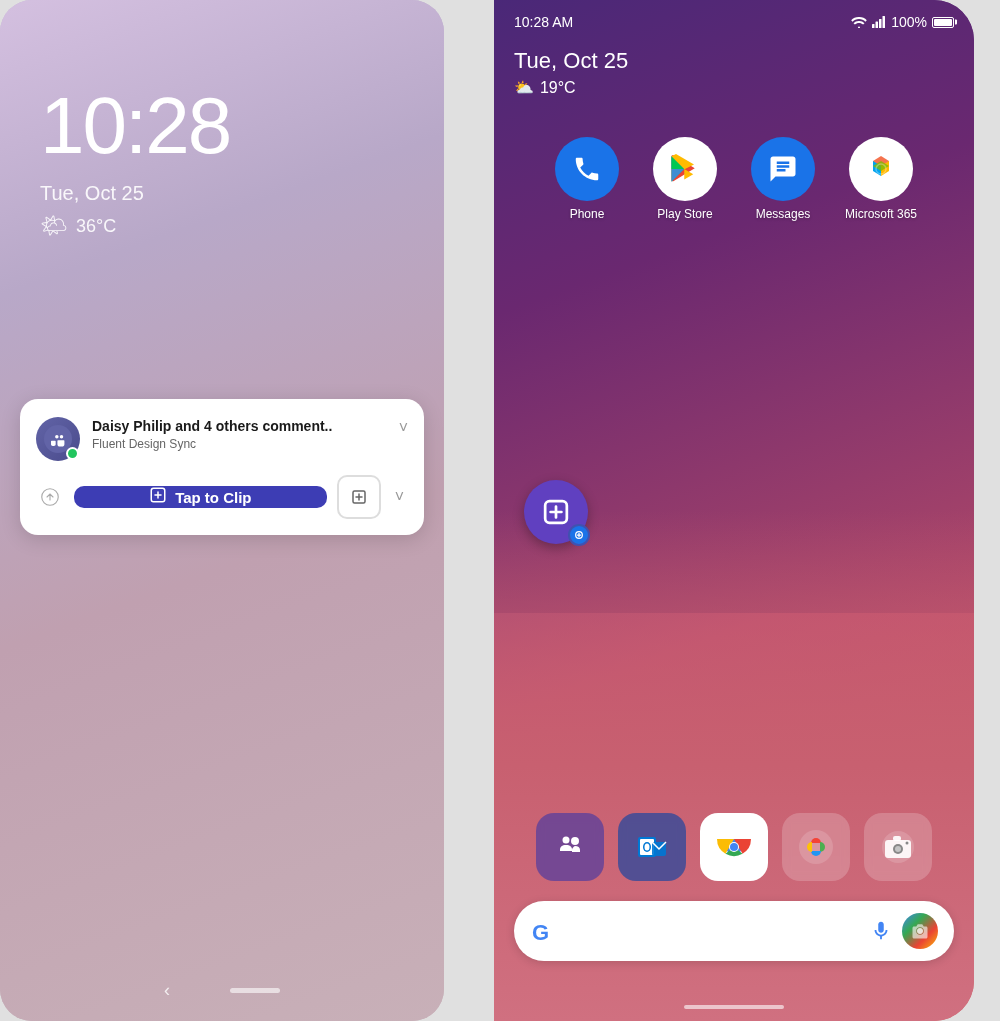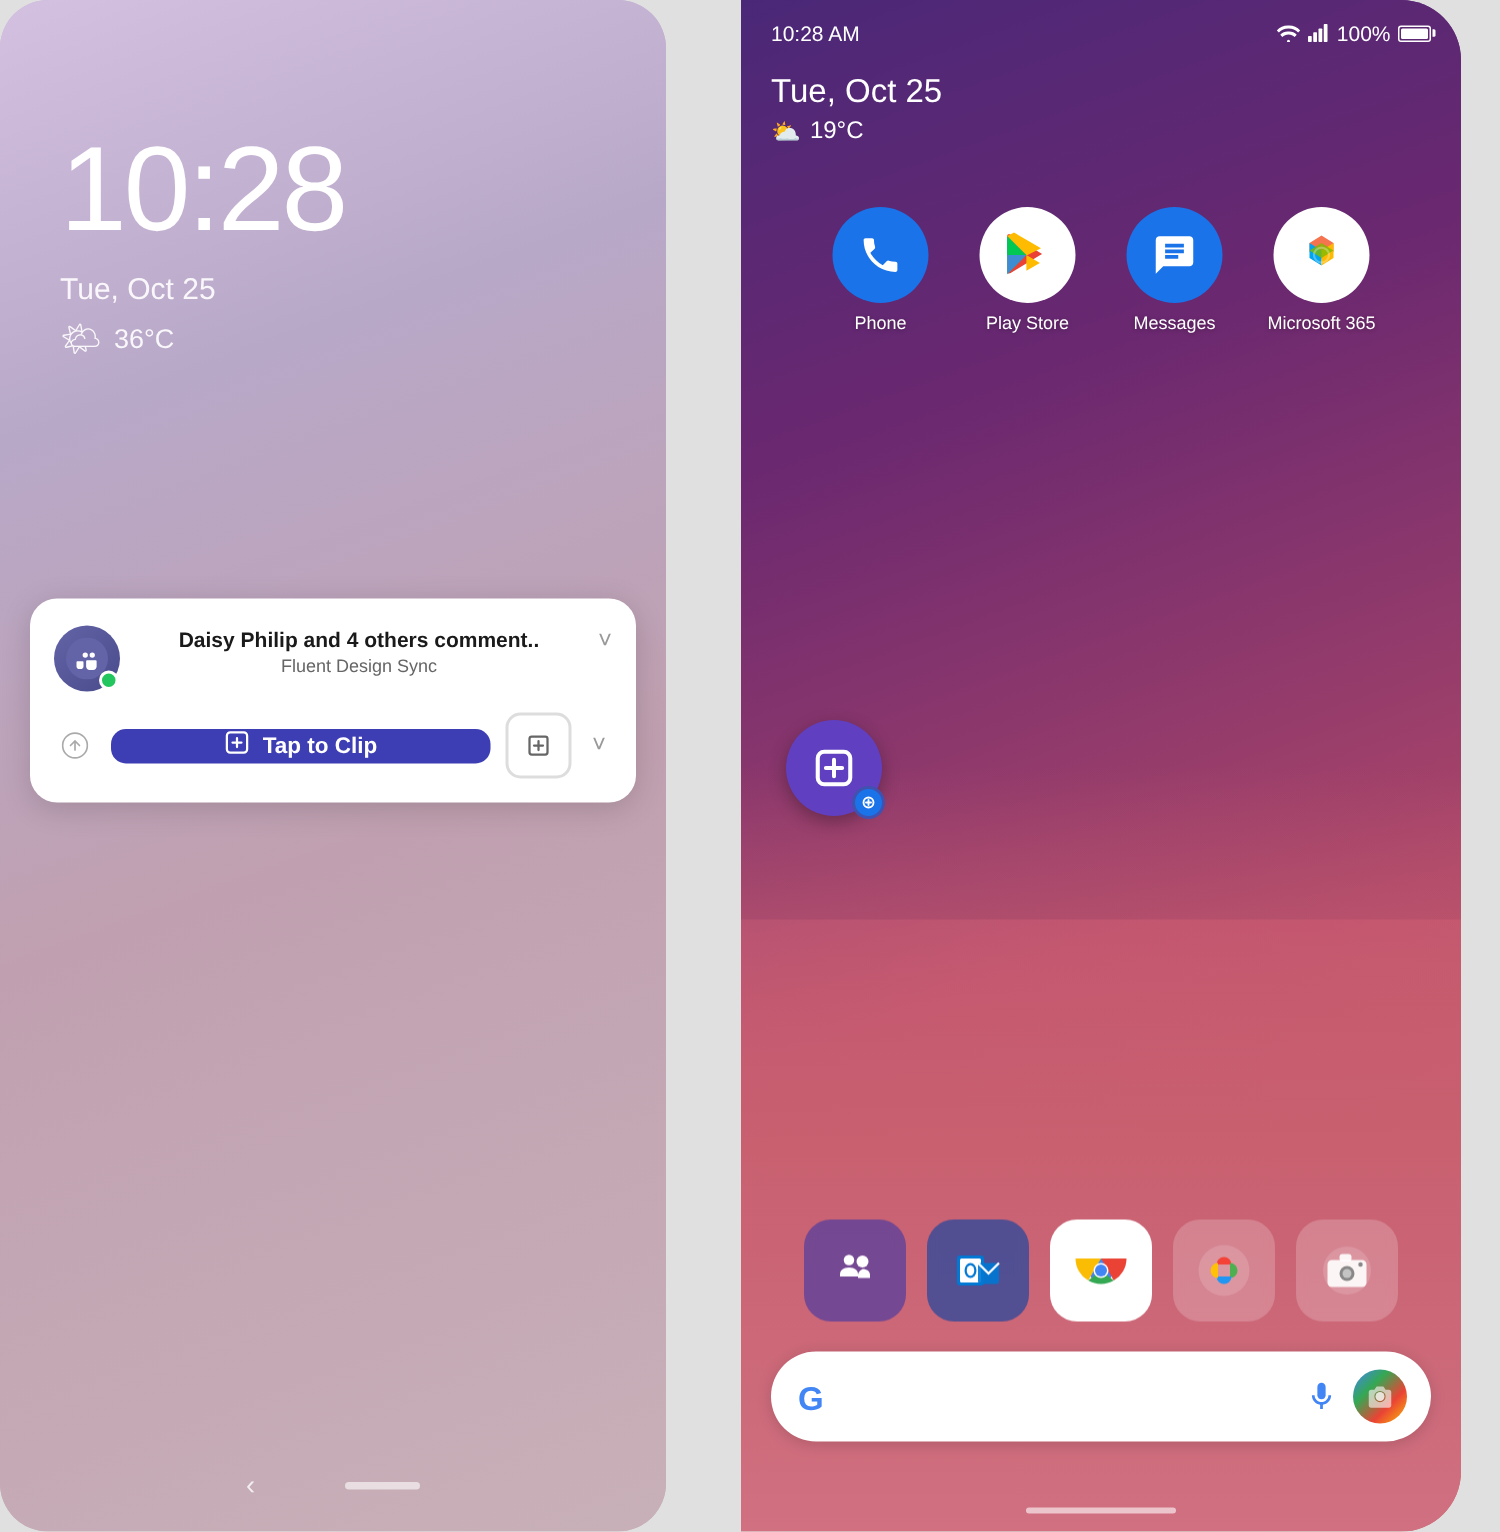--- a/index.html
+++ b/index.html
@@ -65,21 +65,20 @@
       margin: 120px 20px 0;
       position: relative;
       z-index: 1;
       box-shadow: 0 4px 20px rgba(0,0,0,0.15);
     }
     .notif-header {
       display: flex;
       align-items: flex-start;
       gap: 12px;
       margin-bottom: 14px;
-      text-align: center;
     }
     .notif-app-icon {
       width: 44px;
       height: 44px;
       border-radius: 50%;
       background: linear-gradient(135deg, #6264a7, #4a4b8c);
       display: flex;
       align-items: center;
       justify-content: center;
       flex-shrink: 0;

